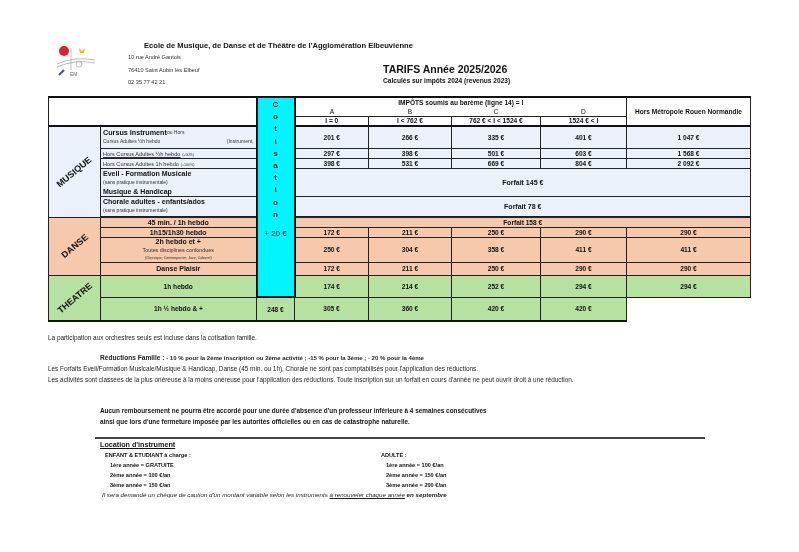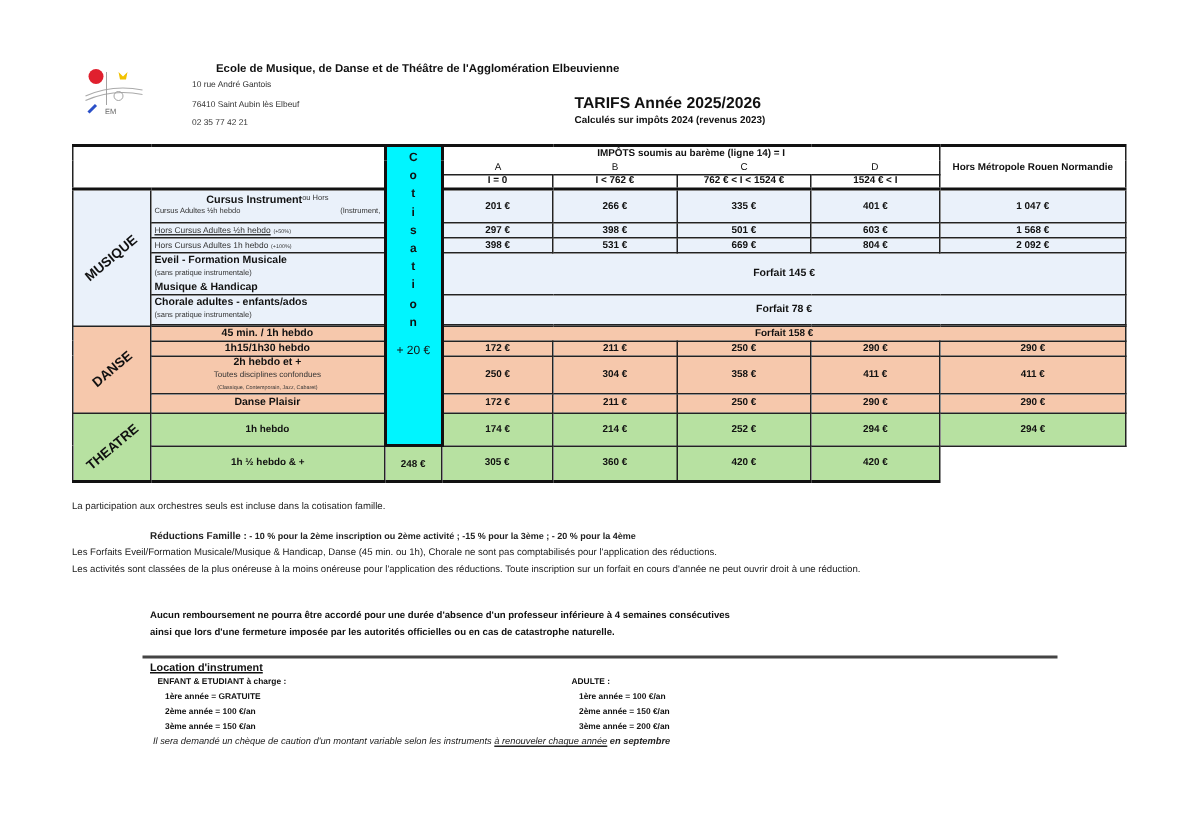--- a/index.html
+++ b/index.html
@@ -94,21 +94,21 @@
   <tr style="height:10px">
     <td style="background:#fff">I = 0</td>
     <td style="background:#fff">I &lt;  762 €</td>
     <td style="background:#fff">762 € &lt; I &lt; 1524 €</td>
     <td style="background:#fff">1524 € &lt; I</td>
   </tr>
 
   <tr class="mus" style="height:22px">
     <td rowspan="6" class="cat mus" style="border-top:2px solid #111"><span class="rot">MUSIQUE</span></td>
     <td class="lbl-left" style="border-top:2px solid #111;line-height:9px">
-      <div style="display:flex;justify-content:center">
+      <div style="display:flex;justify-content:flex-start">
             <span style="font-size:7.2px">Cursus Instrument</span>
             <span class="small">ou Hors</span>
           </div>
       <div style="display:flex;justify-content:space-between">
             <span class="small">Cursus Adultes ½h hebdo</span>
             <span class="small">(Instrument,</span>
           </div>
     </td>
     <td style="border-top:2px solid #111">201 €</td>
     <td style="border-top:2px solid #111">266 €</td>

